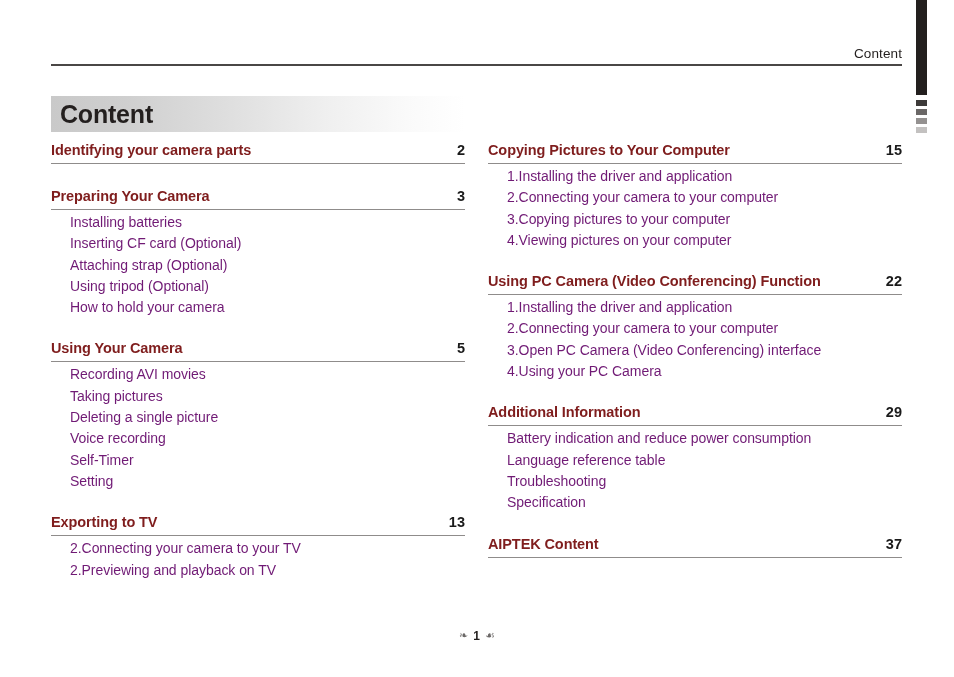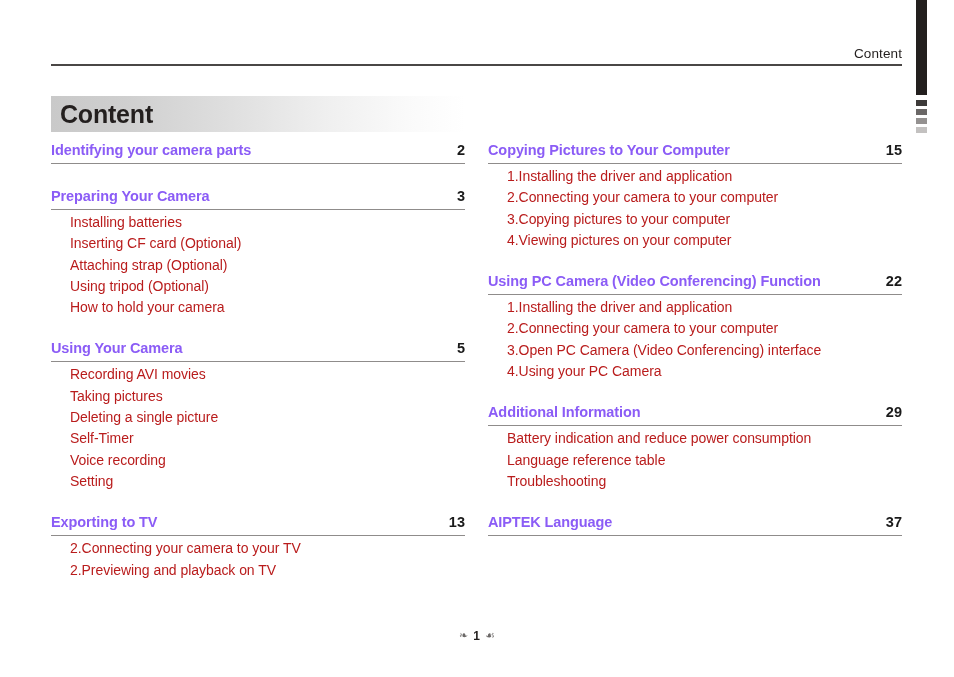--- a/index.html
+++ b/index.html
@@ -102,21 +102,21 @@
     position: relative;
     display: block;
     border-bottom: 1.2px solid #8f8c8b;
     padding-bottom: 2px;
     margin-bottom: 2px;
     height: 19px;
   }
   .sec-head .sec-title {
     font-size: 14.5px;
     font-weight: bold;
-    color: #8b5cf6;
+    color: #7f1d1d;
     letter-spacing: -0.1px;
     position: absolute;
     left: 0;
     top: 0;
     white-space: nowrap;
   }
   .sec-head .sec-page {
     font-size: 14.5px;
     font-weight: bold;
     color: #1a1a1a;
@@ -125,21 +125,21 @@
     top: 0;
   }
 
   .sub-list {
     list-style: none;
     margin: 0;
     padding: 0 0 0 19px;
   }
   .sub-list li {
     font-size: 14px;
-    color: #b91c1c;
+    color: #701a75;
     line-height: 21.3px;
     white-space: nowrap;
     letter-spacing: -0.05px;
   }
 
   .gap-lg  { height: 22px; }
 
   
   .footer {
     position: absolute;
@@ -206,22 +206,22 @@
     <div class="gap-lg"></div>
     <div class="toc-section">
       <div class="sec-head">
         <span class="sec-title">Using Your Camera</span>
         <span class="sec-page">5</span>
       </div>
       <ul class="sub-list">
         <li>Recording AVI movies</li>
         <li>Taking pictures</li>
         <li>Deleting a single picture</li>
+        <li>Voice recording</li>
         <li>Self-Timer</li>
-        <li>Voice recording</li>
         <li>Setting</li>
       </ul>
     </div>
     <div class="gap-lg"></div>
     <div class="toc-section">
       <div class="sec-head">
         <span class="sec-title">Exporting to TV</span>
         <span class="sec-page">13</span>
       </div>
       <ul class="sub-list">
@@ -259,26 +259,27 @@
     <div class="gap-lg"></div>
     <div class="toc-section">
       <div class="sec-head">
         <span class="sec-title">Additional Information</span>
         <span class="sec-page">29</span>
       </div>
       <ul class="sub-list">
         <li>Battery indication and reduce power consumption</li>
         <li>Language reference table</li>
         <li>Troubleshooting</li>
-      </ul>
-    </div>
-    <div class="gap-lg"></div>
-    <div class="toc-section">
-      <div class="sec-head">
-        <span class="sec-title">AIPTEK Language</span>
+        <li>Specification</li>
+      </ul>
+    </div>
+    <div class="gap-lg"></div>
+    <div class="toc-section">
+      <div class="sec-head">
+        <span class="sec-title">AIPTEK Content</span>
         <span class="sec-page">37</span>
       </div>
     </div>
   </div>
 
 <div class="footer">
   <span class="orn">❧</span><span class="pgnum">1</span><span class="orn">☙</span>
 </div>
 
 </body></html>

